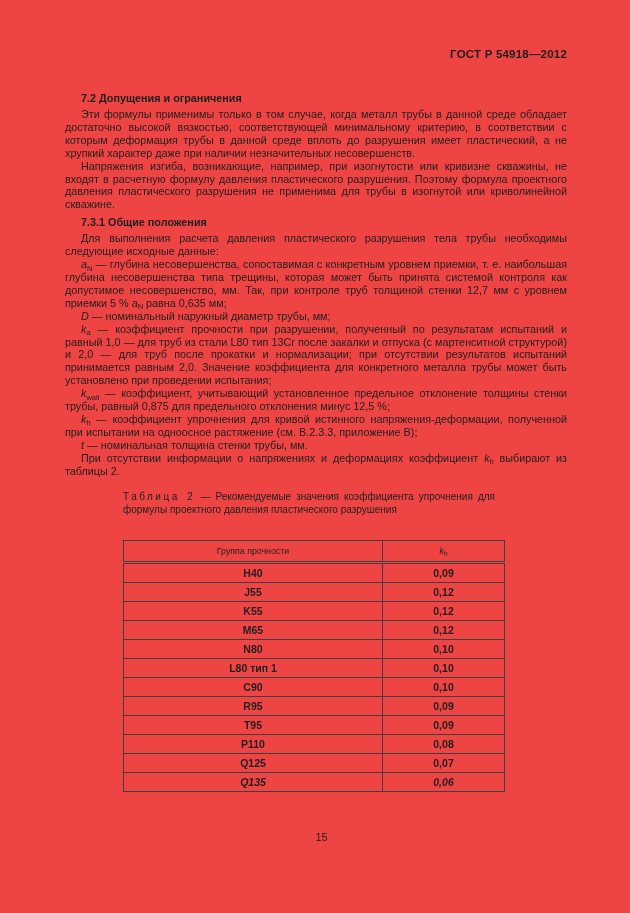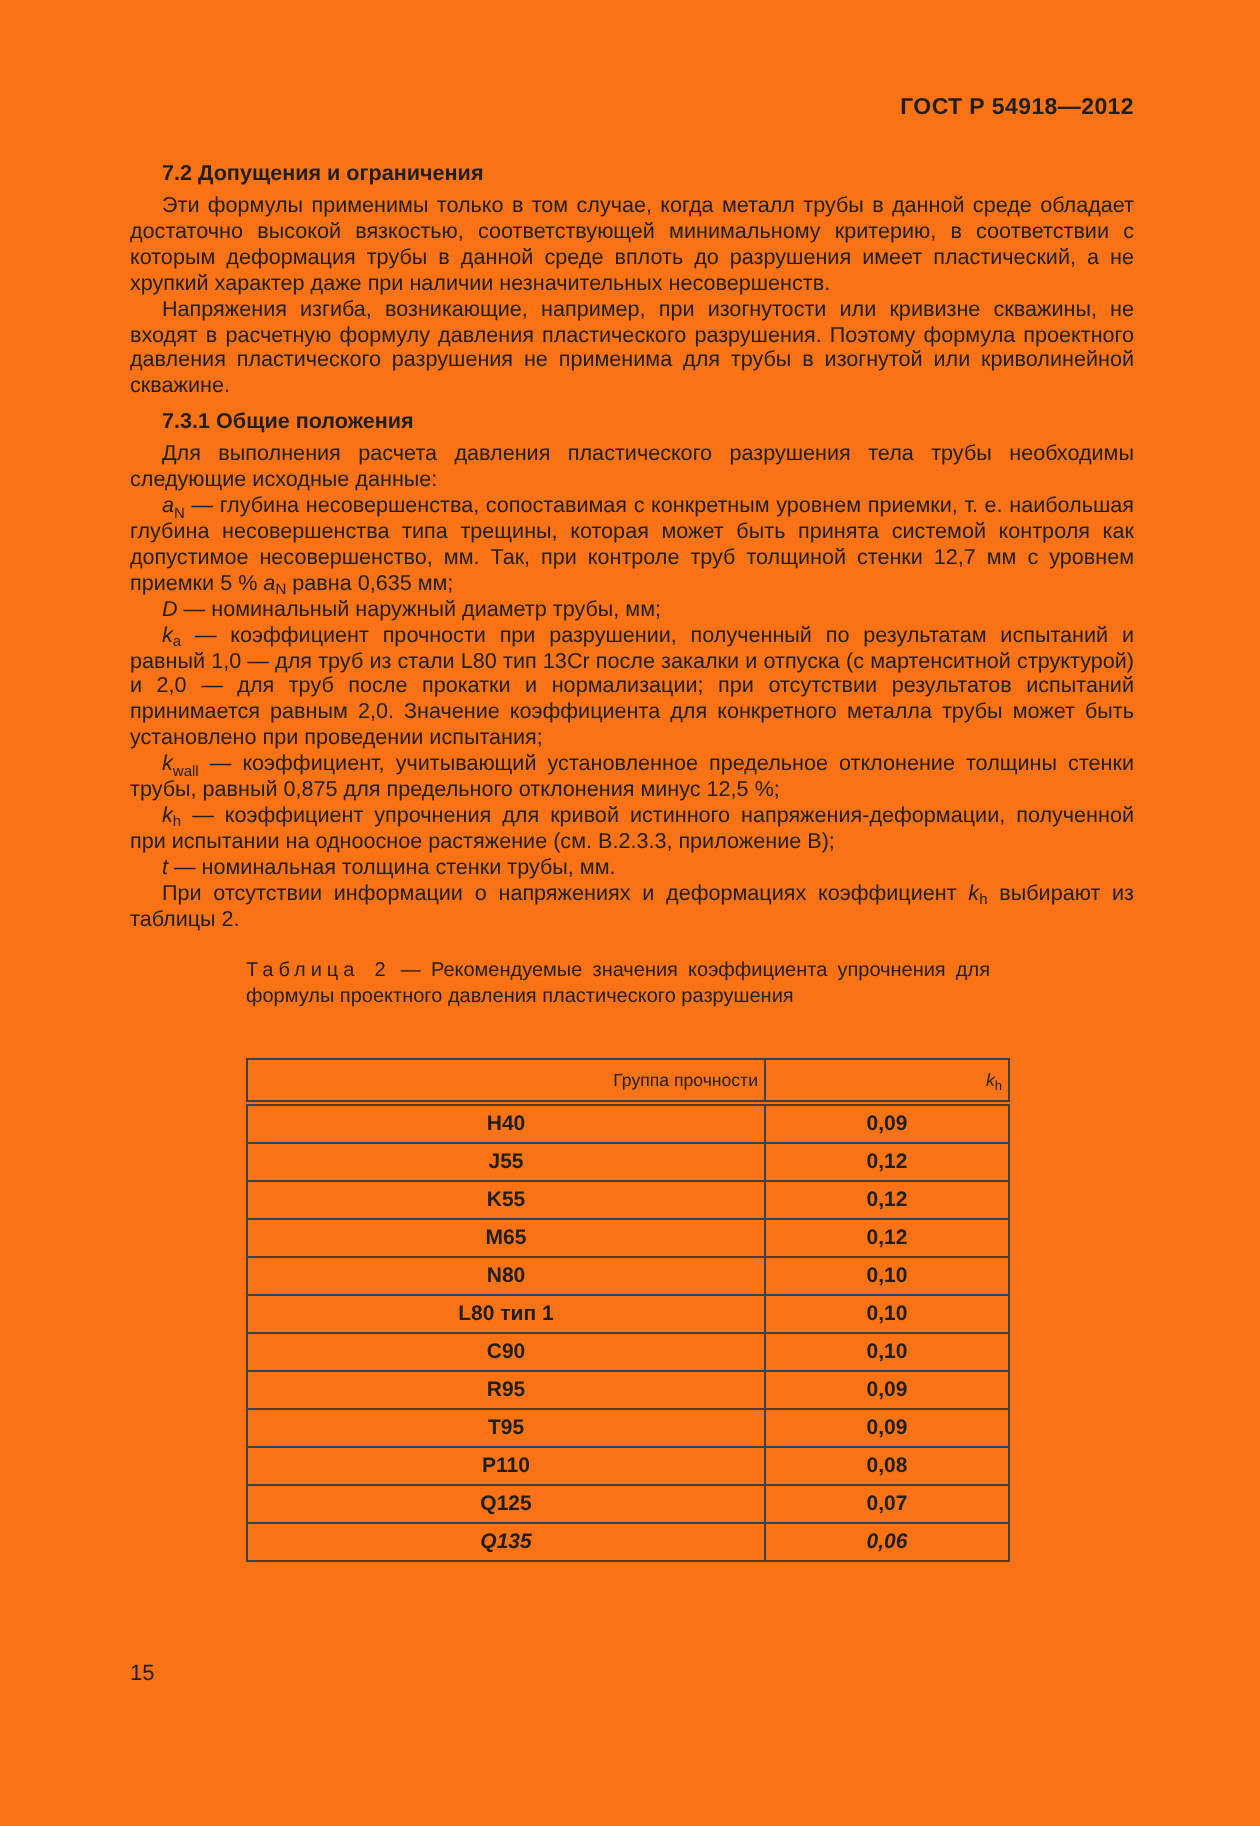--- a/index.html
+++ b/index.html
@@ -1,31 +1,31 @@
 <!DOCTYPE html>
 <html lang="ru"><head>
 <meta charset="utf-8">
 <style>
   html, body { margin:0; padding:0; background:#ffffff; }
   .page {
     position:relative;
     width:630px; height:913px;
-    background:#f97316;
+    background:#ef4444;
     color:#1f1f1f;
     font-family:"Liberation Sans", sans-serif;
     overflow:hidden;
   }
   .gost-header {
     position:absolute; top:48px; left:65px; right:63px;
     text-align:right;
     font-size:11.5px; font-weight:bold;
     letter-spacing:0.2px;
   }
   .content {
-    position:absolute; top:76px; left:65px; width:502px;
+    position:absolute; top:87px; left:65px; width:502px;
   }
   .para {
     margin:0;
     font-size:10.8px; line-height:12.9px;
     text-align:justify;
     text-indent:16px;
   }
   .heading {
     margin:5px 0 3px 0;
     font-size:10.8px; line-height:13px;
@@ -52,40 +52,40 @@
     width:382px;
     table-layout:fixed;
   }
   table.gost-table th, table.gost-table td {
     border:1px solid #3f3f3f;
   }
   table.gost-table th {
     font-weight:normal;
     font-size:8.8px; line-height:10px;
     padding:5px 3px;
-    text-align:right;
+    text-align:center;
     border-bottom:3px double #3f3f3f;
   }
   table.gost-table th sub {
     font-size:6.5px; line-height:0;
     vertical-align:baseline; position:relative; top:2px;
   }
   table.gost-table td {
     font-size:10.5px; line-height:12px;
     padding:2px 3px 3px 3px;
     text-align:center;
     height:13px;
     font-weight:bold;
   }
   .col-grade { width:259px; }
   .col-kh { width:122px; }
   tr.emph td { font-weight:bold; font-style:italic; }
   .page-number {
     position:absolute; top:831px; left:65px; right:52px;
-    text-align:left;
+    text-align:center;
     font-size:11px;
   }
 </style>
 </head>
 <body>
 
 <div class="page">
 
   <div class="gost-header">ГОСТ Р 54918—2012</div>
 

